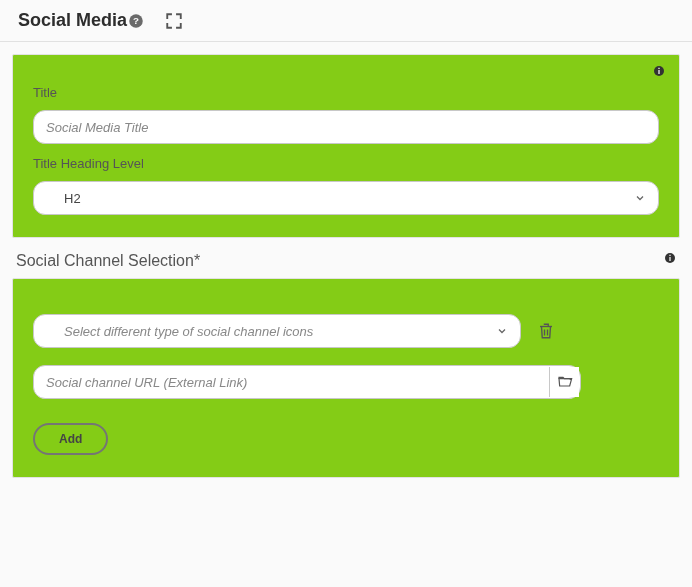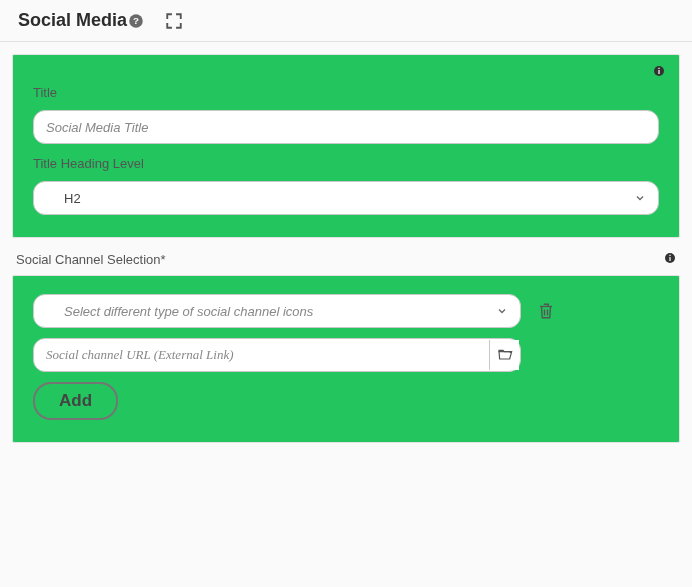--- a/index.html
+++ b/index.html
@@ -48,21 +48,21 @@
   }
   .scroll-area::-webkit-scrollbar { width: 16px; }
   .scroll-area::-webkit-scrollbar-track { background: #f0f0f0; }
   .scroll-area::-webkit-scrollbar-thumb { background: #c8c8c8; }
   .scroll-area::-webkit-scrollbar-button {
     display: block;
     height: 16px;
     background: #f0f0f0;
   }
   .panel {
-    background: #22c55e;
+    background: #84cc16;
     border: 1px solid #e2e2e2;
     padding: 18px 20px 22px 20px;
     margin: 0 12px 14px 0;
     position: relative;
     border-radius: 2px;
   }
   .info-dot {
     position: absolute;
     top: 10px;
     right: 14px;
@@ -71,21 +71,21 @@
     cursor: default;
     font-weight: bold;
   }
   .field-label {
     font-size: 13px;
     color: #555;
     margin: 12px 0 10px 0;
     display: block;
   }
   .section-label {
-    font-size: 13px;
+    font-size: 16px;
     color: #555;
     margin: 14px 0 8px 4px;
     position: relative;
   }
   .section-info {
     position: absolute;
     right: 16px;
     top: 0;
     font-size: 12px;
     color: #333;
@@ -122,28 +122,28 @@
     display: flex;
     align-items: center;
     justify-content: center;
     color: #666;
   }
   .row {
     display: flex;
     align-items: center;
     gap: 16px;
     margin-bottom: 10px;
+    margin-top: 17px;
   }
   .row .text-input, .row .select-box {
     flex: 0 0 488px;
   }
   .short-wrap {
     position: relative;
-    width: 488px;
-    font-family: Liberation Serif, serif;
+    width: 548px;
   }
   .short-wrap .text-input { width: 100%; padding-right: 36px; }
   .folder-btn {
     position: absolute;
     right: 2px;
     top: 2px;
     bottom: 2px;
     width: 30px;
     display: flex;
     align-items: center;
@@ -153,24 +153,25 @@
     color: #555;
     background: #fff;
   }
   .trash-btn {
     cursor: pointer;
     color: #555;
     display: flex;
     align-items: center;
   }
   .add-btn {
+    margin-top: 14px;
     border: 2px solid #757575;
     background: transparent;
     color: #444;
-    font-size: 17px;
+    font-size: 12px;
     font-weight: 600;
     padding: 7px 24px;
     border-radius: 18px;
     cursor: pointer;
   }
   svg { display: block; }
 </style>
 </head>
 <body>
 

